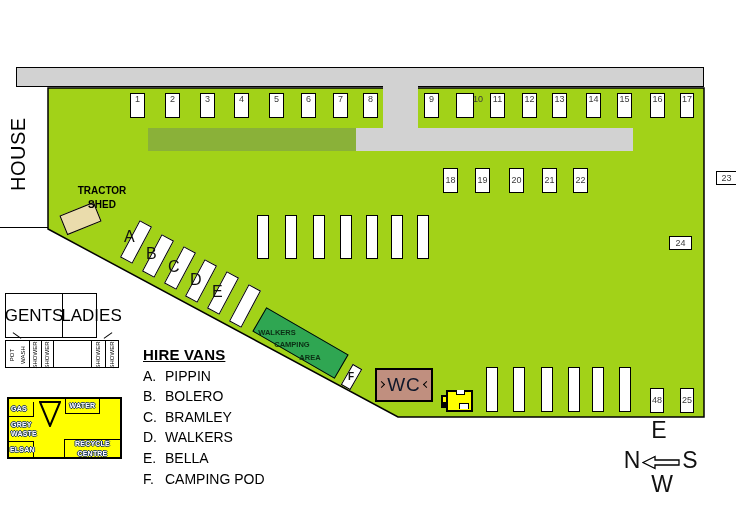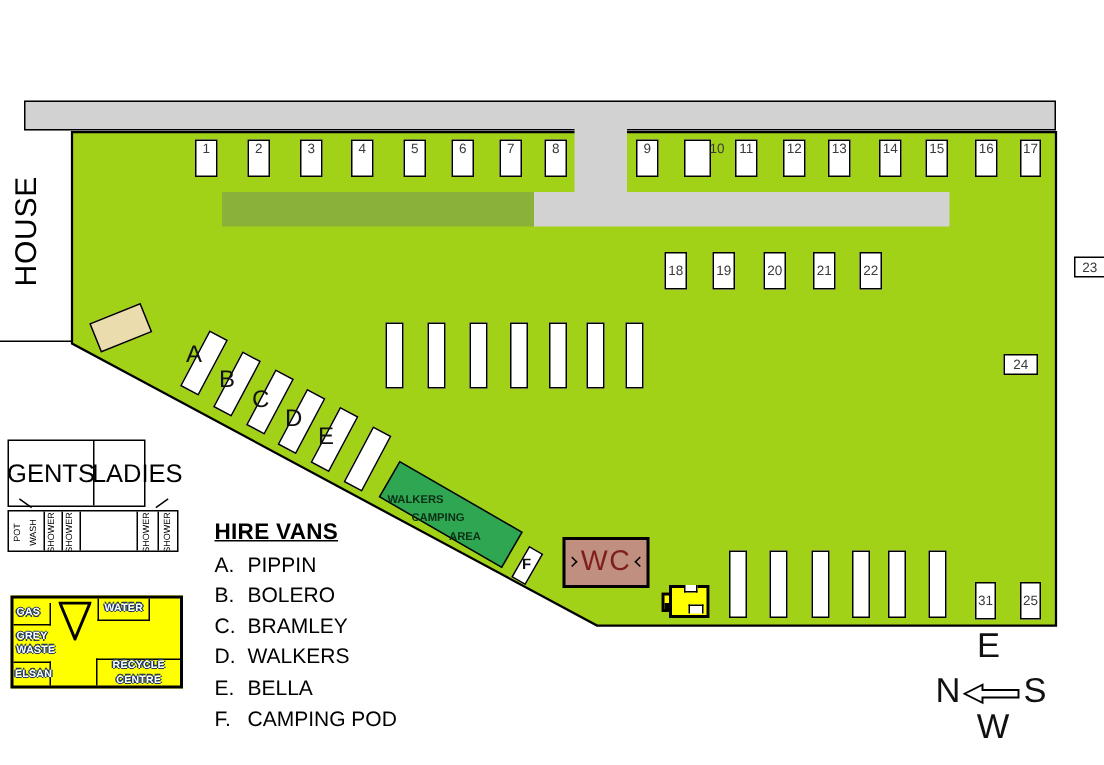--- a/index.html
+++ b/index.html
@@ -118,24 +118,24 @@
   .tri-icon { position: absolute; left: 30px; top: 2px; }
 
   
   .legend { left: 143px; top: 346px; z-index: 4; }
   .legend-heading { font-size: 15px; font-weight: 600; text-decoration: underline; letter-spacing: 0.2px; }
   .legend-item { display: flex; margin-top: 4.6px; font-size: 14px; }
   .legend-item .ltr { width: 22px; flex: 0 0 22px; }
 
   
   .wc-rect {
-    left: 375px; top: 358px; width: 58px; height: 34px;
+    left: 375px; top: 368px; width: 58px; height: 34px;
     background: var(--wc-brown); border: 2px solid #000; z-index: 5;
     display: flex; align-items: center; justify-content: center;
-    font-size: 19px; color: #7f1d1d; letter-spacing: 1px;
+    font-size: 19px; color: #0f172a; letter-spacing: 1px;
   }
   .chev { position: absolute; width: 5px; height: 5px; border-top: 1.4px solid #000; border-right: 1.4px solid #000; }
   .chev-right { left: 2px;  top: 12px; transform: rotate(45deg); }
   .chev-left  { right: 2px; top: 12px; transform: rotate(-135deg); }
 
   
   .buggy { left: 441px; top: 390px; width: 32px; height: 22px; z-index: 6; }
   .buggy-body  { position: absolute; left: 5px; top: 0; width: 27px; height: 22px; background: var(--utility-yellow); border: 2px solid #000; }
   .buggy-hitch { position: absolute; left: 0; top: 5px; width: 7px; height: 13px; background: var(--utility-yellow); border: 2px solid #000; }
   .buggy-hblk  { position: absolute; left: 1.5px; top: 12px; width: 4px; height: 4.5px; background: #000; }
@@ -156,20 +156,24 @@
 
   <div class="abs top-road"></div>
   <div class="abs road-vert"></div>
   <div class="abs road-horiz"></div>
   <div class="abs track-dark"></div>
   <div class="abs house-line"></div>
 
   <div class="abs house-label">HOUSE</div>
 
   <div class="abs shed-rect"></div>
+  <div class="abs shed-label">
+    <div>TRACTOR</div>
+    <div>SHED</div>
+  </div>
 
   <div class="pitch" style="left:130px;top:93px;">1</div>
   <div class="pitch" style="left:165px;top:93px;">2</div>
   <div class="pitch" style="left:200px;top:93px;">3</div>
   <div class="pitch" style="left:234px;top:93px;">4</div>
   <div class="pitch" style="left:269px;top:93px;">5</div>
   <div class="pitch" style="left:301px;top:93px;">6</div>
   <div class="pitch" style="left:333px;top:93px;">7</div>
   <div class="pitch" style="left:363px;top:93px;">8</div>
 
@@ -185,21 +189,21 @@
 
   <div class="pitch vcenter" style="left:443px;top:168px;">18</div>
   <div class="pitch vcenter" style="left:475px;top:168px;">19</div>
   <div class="pitch vcenter" style="left:509px;top:168px;">20</div>
   <div class="pitch vcenter" style="left:542px;top:168px;">21</div>
   <div class="pitch vcenter" style="left:573px;top:168px;">22</div>
 
   <div class="pitch wide vcenter" style="left:669px;top:171px;margin-left:47px;">23</div>
   <div class="pitch wide vcenter" style="left:669px;top:236px;width:23px;">24</div>
 
-  <div class="pitch vcenter" style="left:650px;top:388px;width:14px;">31</div>
+  <div class="pitch vcenter" style="left:650px;top:388px;width:14px;">48</div>
   <div class="pitch vcenter" style="left:680px;top:388px;width:14px;">25</div>
 
   <div class="marker mid-marker" style="left:257px;"></div>
   <div class="marker mid-marker" style="left:285px;"></div>
   <div class="marker mid-marker" style="left:313px;"></div>
   <div class="marker mid-marker" style="left:340px;"></div>
   <div class="marker mid-marker" style="left:366px;"></div>
   <div class="marker mid-marker" style="left:391px;"></div>
   <div class="marker mid-marker" style="left:417px;"></div>
 

